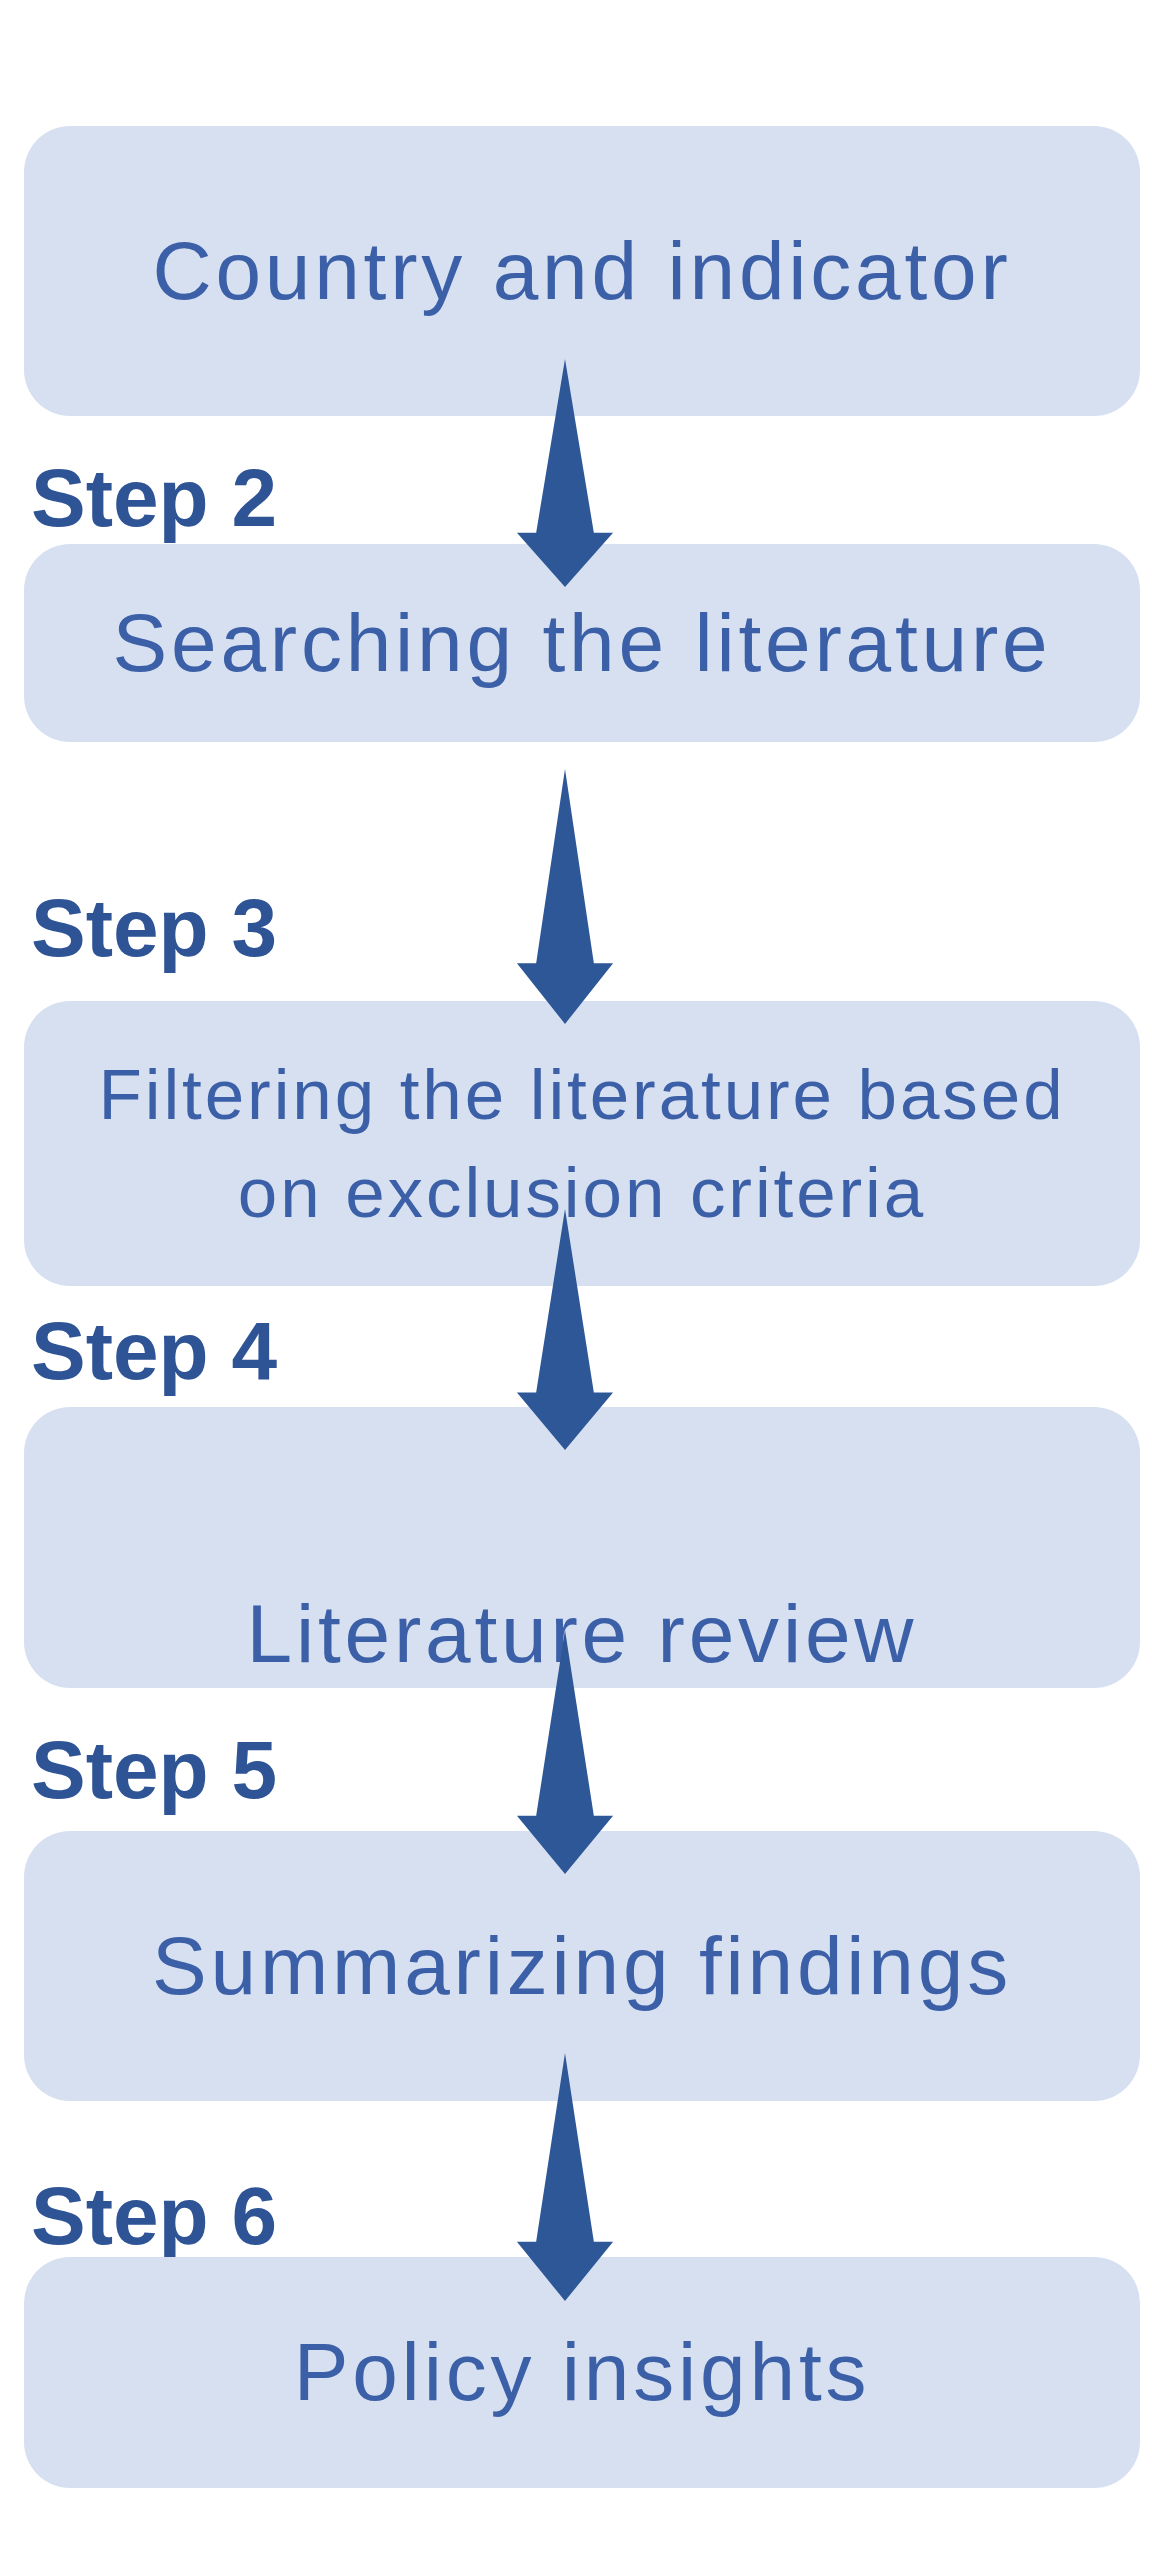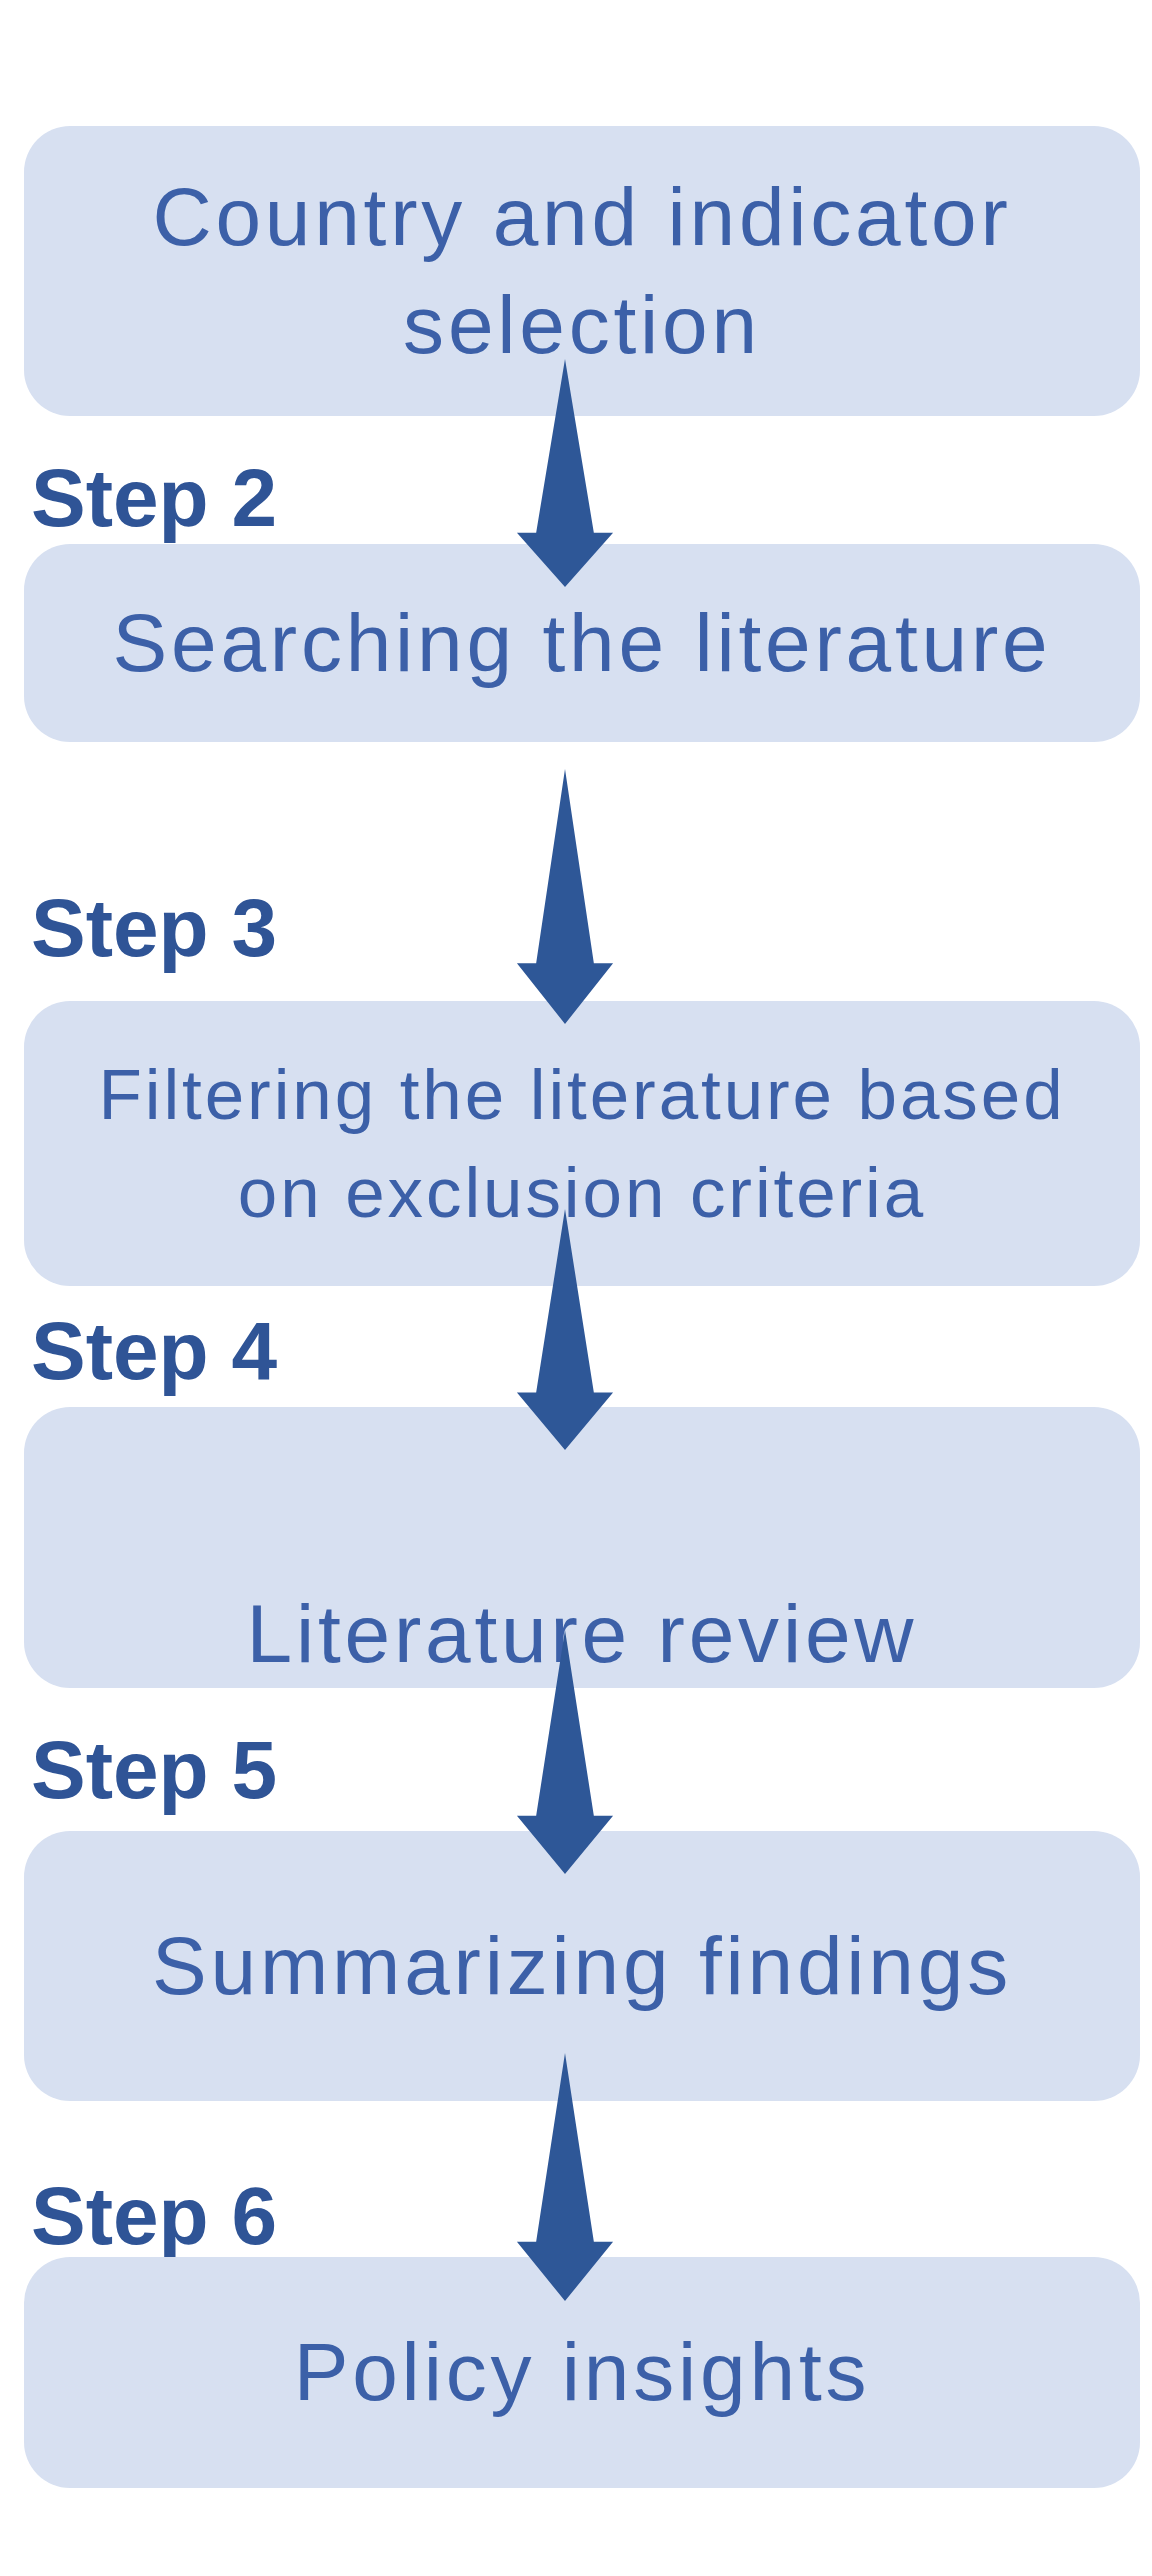--- a/index.html
+++ b/index.html
@@ -46,21 +46,20 @@
   #arrow-4{top:1630px;height:244px;}
   #arrow-5{top:2053px;height:248px;}
 </style>
 </head>
 <body>
 
 <div id="canvas" style="--bg: #ffffff; --fill: #d7e0f1; --text: #3c60a8; --label: #2f5496; --arrow: #2e5797;">
 
   <div class="step-box" id="box-1">
     <span class="box-line">Country and indicator</span>
-    <span class="box-line">selection</span>
   </div>
 
   <div class="arrow" id="arrow-1">
     <svg viewBox="0 0 104 260" preserveAspectRatio="none" aria-hidden="true">
       <polygon points="52,0 82,198 102,198 52,260 2,198 22,198" fill="currentColor"></polygon>
     </svg>
   </div>
 
   <div class="step-label" id="label-2">Step 2</div>
   <div class="step-box" id="box-2">

